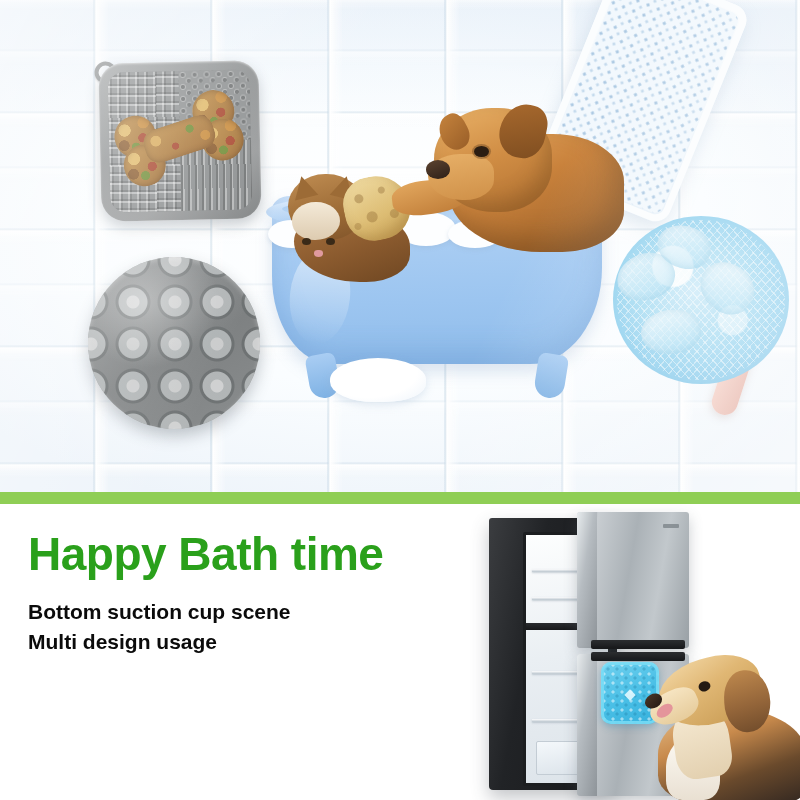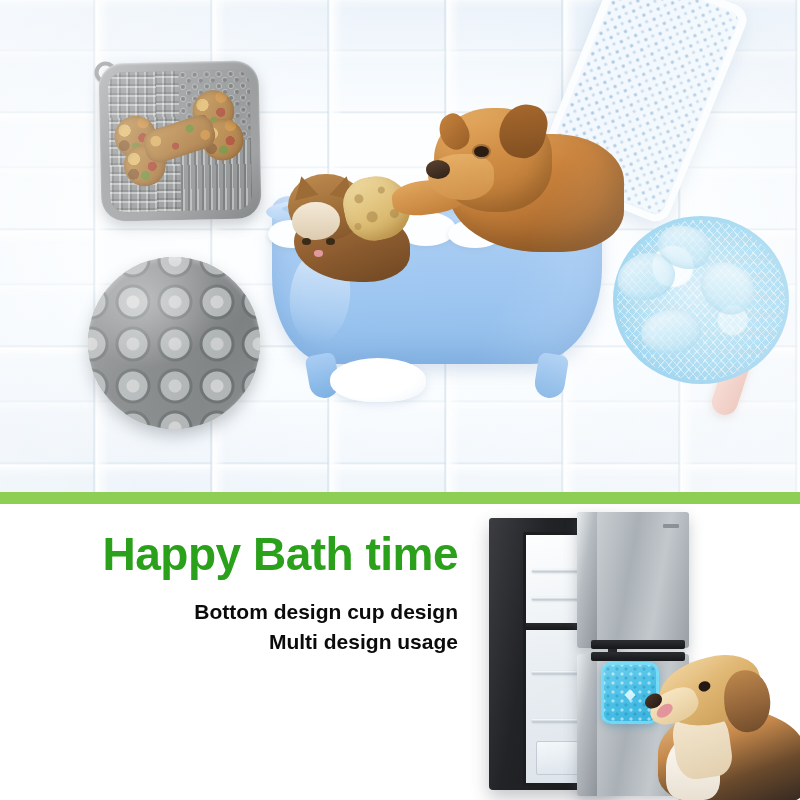--- a/index.html
+++ b/index.html
@@ -1,20 +1,20 @@
 <!DOCTYPE html>
 <html><head>
 <meta charset="utf-8">
 <title>Happy Bath time — Pet Lick Mat Product Banner</title>
 <style>
   * { margin:0; padding:0; box-sizing:border-box; }
   html,body { width:800px; height:800px; background:#fff;
     font-family:"Liberation Sans", sans-serif; overflow:hidden; }
 
-  #banner { position:relative; width:684px; height:800px; background:#fff;text-align:right; }
+  #banner { position:relative; width:684px; height:800px; background:#fff; }
 
   
   .photo-scene {
     position:absolute; left:0; top:0; width:800px; height:492px;
     overflow:hidden;
     background:
       linear-gradient(180deg, rgba(228,238,248,.55) 0%, rgba(255,255,255,0) 26%),
       radial-gradient(ellipse 70% 60% at 50% 46%, #ffffff 0%, #fafdff 55%, #eef4fa 100%);
   }
   
@@ -407,21 +407,21 @@
     <div class="scene-sheen"></div>
   </div>
 
   <div class="divider"></div>
 
   <div class="bottom">
 
     <div class="copy">
       <div class="headline">Happy Bath time</div>
       <div class="features">
-        <div class="feature">Bottom design cup design</div>
+        <div class="feature">Bottom suction cup scene</div>
         <div class="feature">Multi design usage</div>
       </div>
     </div>
 
     <div class="fridge">
       <div class="fridge-cab">
         <div class="fridge-interior">
           <div class="shelf" style="top:34px"></div>
           <div class="shelf" style="top:62px"></div>
           <div class="freezer-split"></div>

